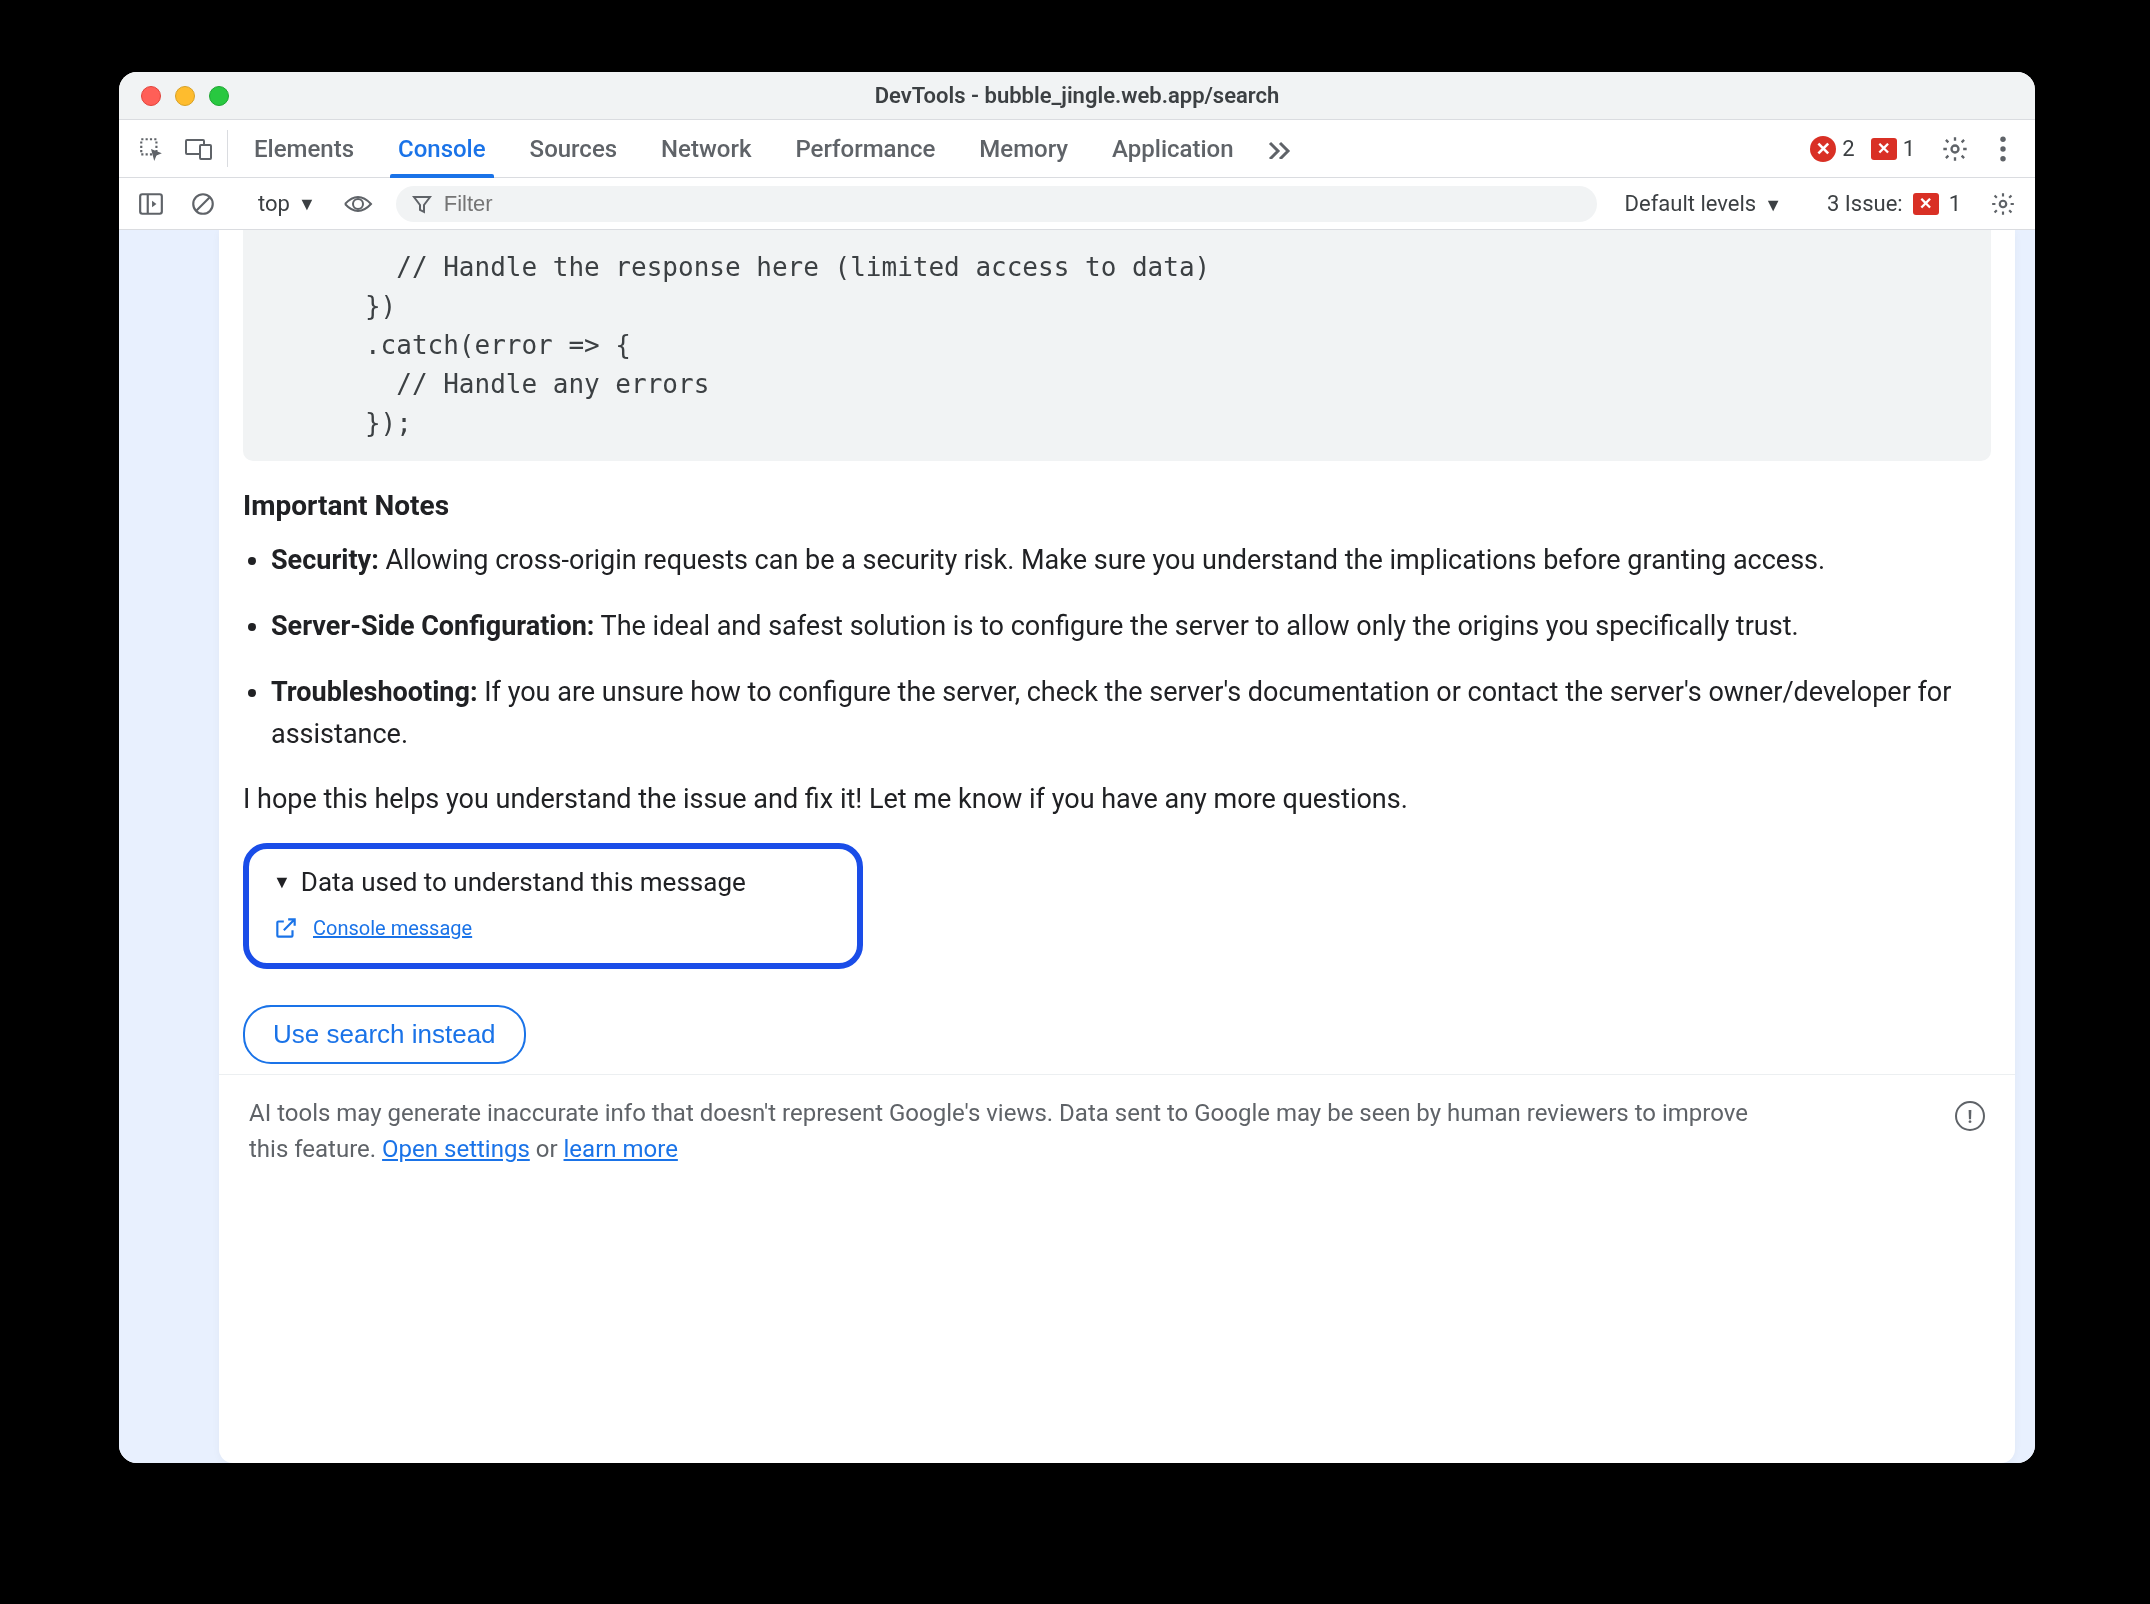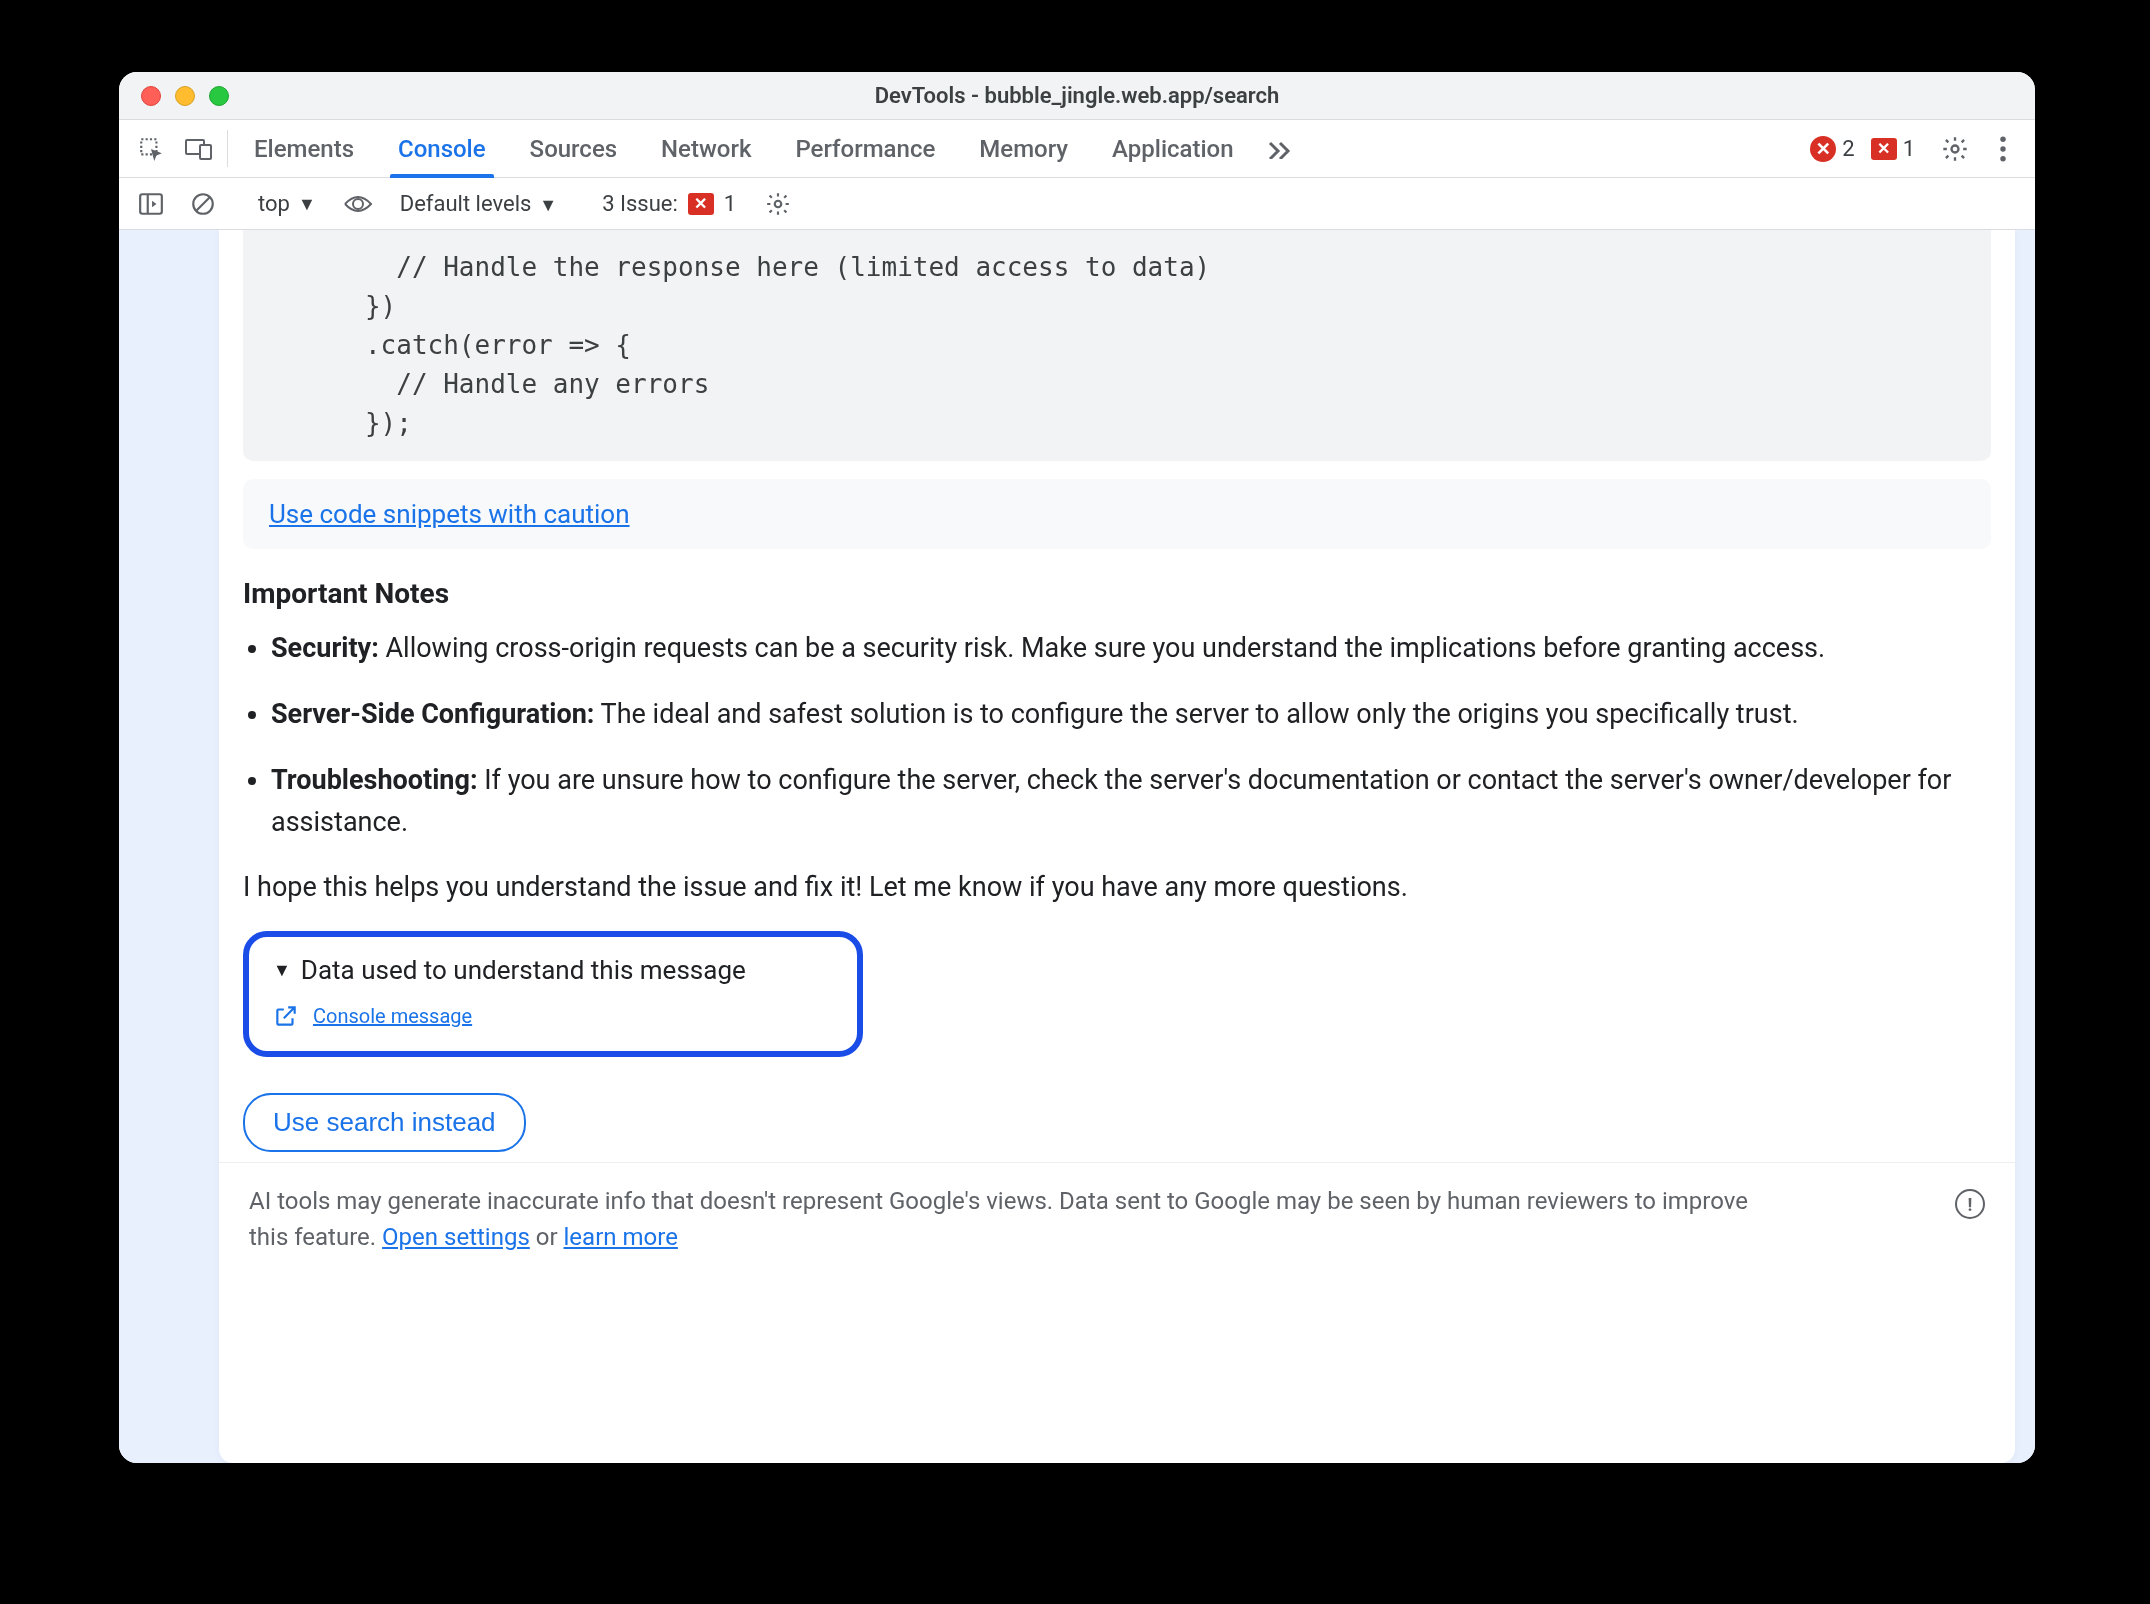--- a/index.html
+++ b/index.html
@@ -229,20 +229,26 @@
     <div class="ctx">
       <span>top</span>
       <span class="tri">▼</span>
     </div>
     <div class="toolbtn">
       <svg width="30" height="20" viewBox="0 0 30 20" fill="none" stroke="#5f6368" stroke-width="2">
             <circle cx="15" cy="10" r="5"></circle>
             <path d="M2 10 Q15 -4 28 10 Q15 24 2 10"></path>
           </svg>
     </div>
+    <div class="filterwrap">
+      <svg width="20" height="20" viewBox="0 0 20 20" fill="none" stroke="#5f6368" stroke-width="2">
+            <path d="M2 3 H18 L12 11 V18 L8 16 V11 Z"></path>
+          </svg>
+      <input placeholder="Filter" style="">
+    </div>
     <div class="levels">
       <span>Default levels</span>
       <span class="tri">▼</span>
     </div>
     <div class="vdiv"></div>
     <div class="issues">
       <span>3 Issue:</span>
       <span class="flag-ico">✕</span>
       <span>1</span>
     </div>
@@ -254,23 +260,20 @@
     </div>
   </div>
 
   <div class="content">
     <div class="panel">
       <div class="codeblock">        // Handle the response here (limited access to data)
       })
       .catch(error =&gt; {
         // Handle any errors
       });</div>
-      <div class="caution">
-        <a href="#">Use code snippets with caution</a>
-      </div>
       <div class="section-h">Important Notes</div>
       <ul class="notes">
         <li><b>Security:</b><span> Allowing cross-origin requests can be a security risk. Make sure you understand the implications before granting access.</span></li>
         <li><b>Server-Side Configuration:</b><span> The ideal and safest solution is to configure the server to allow only the origins you specifically trust.</span></li>
         <li><b>Troubleshooting:</b><span> If you are unsure how to configure the server, check the server's documentation or contact the server's owner/developer for assistance.</span></li>
       </ul>
       <div class="closing">I hope this helps you understand the issue and fix it! Let me know if you have any more questions.</div>
 
       <div class="disclosure">
         <div class="disc-head">

